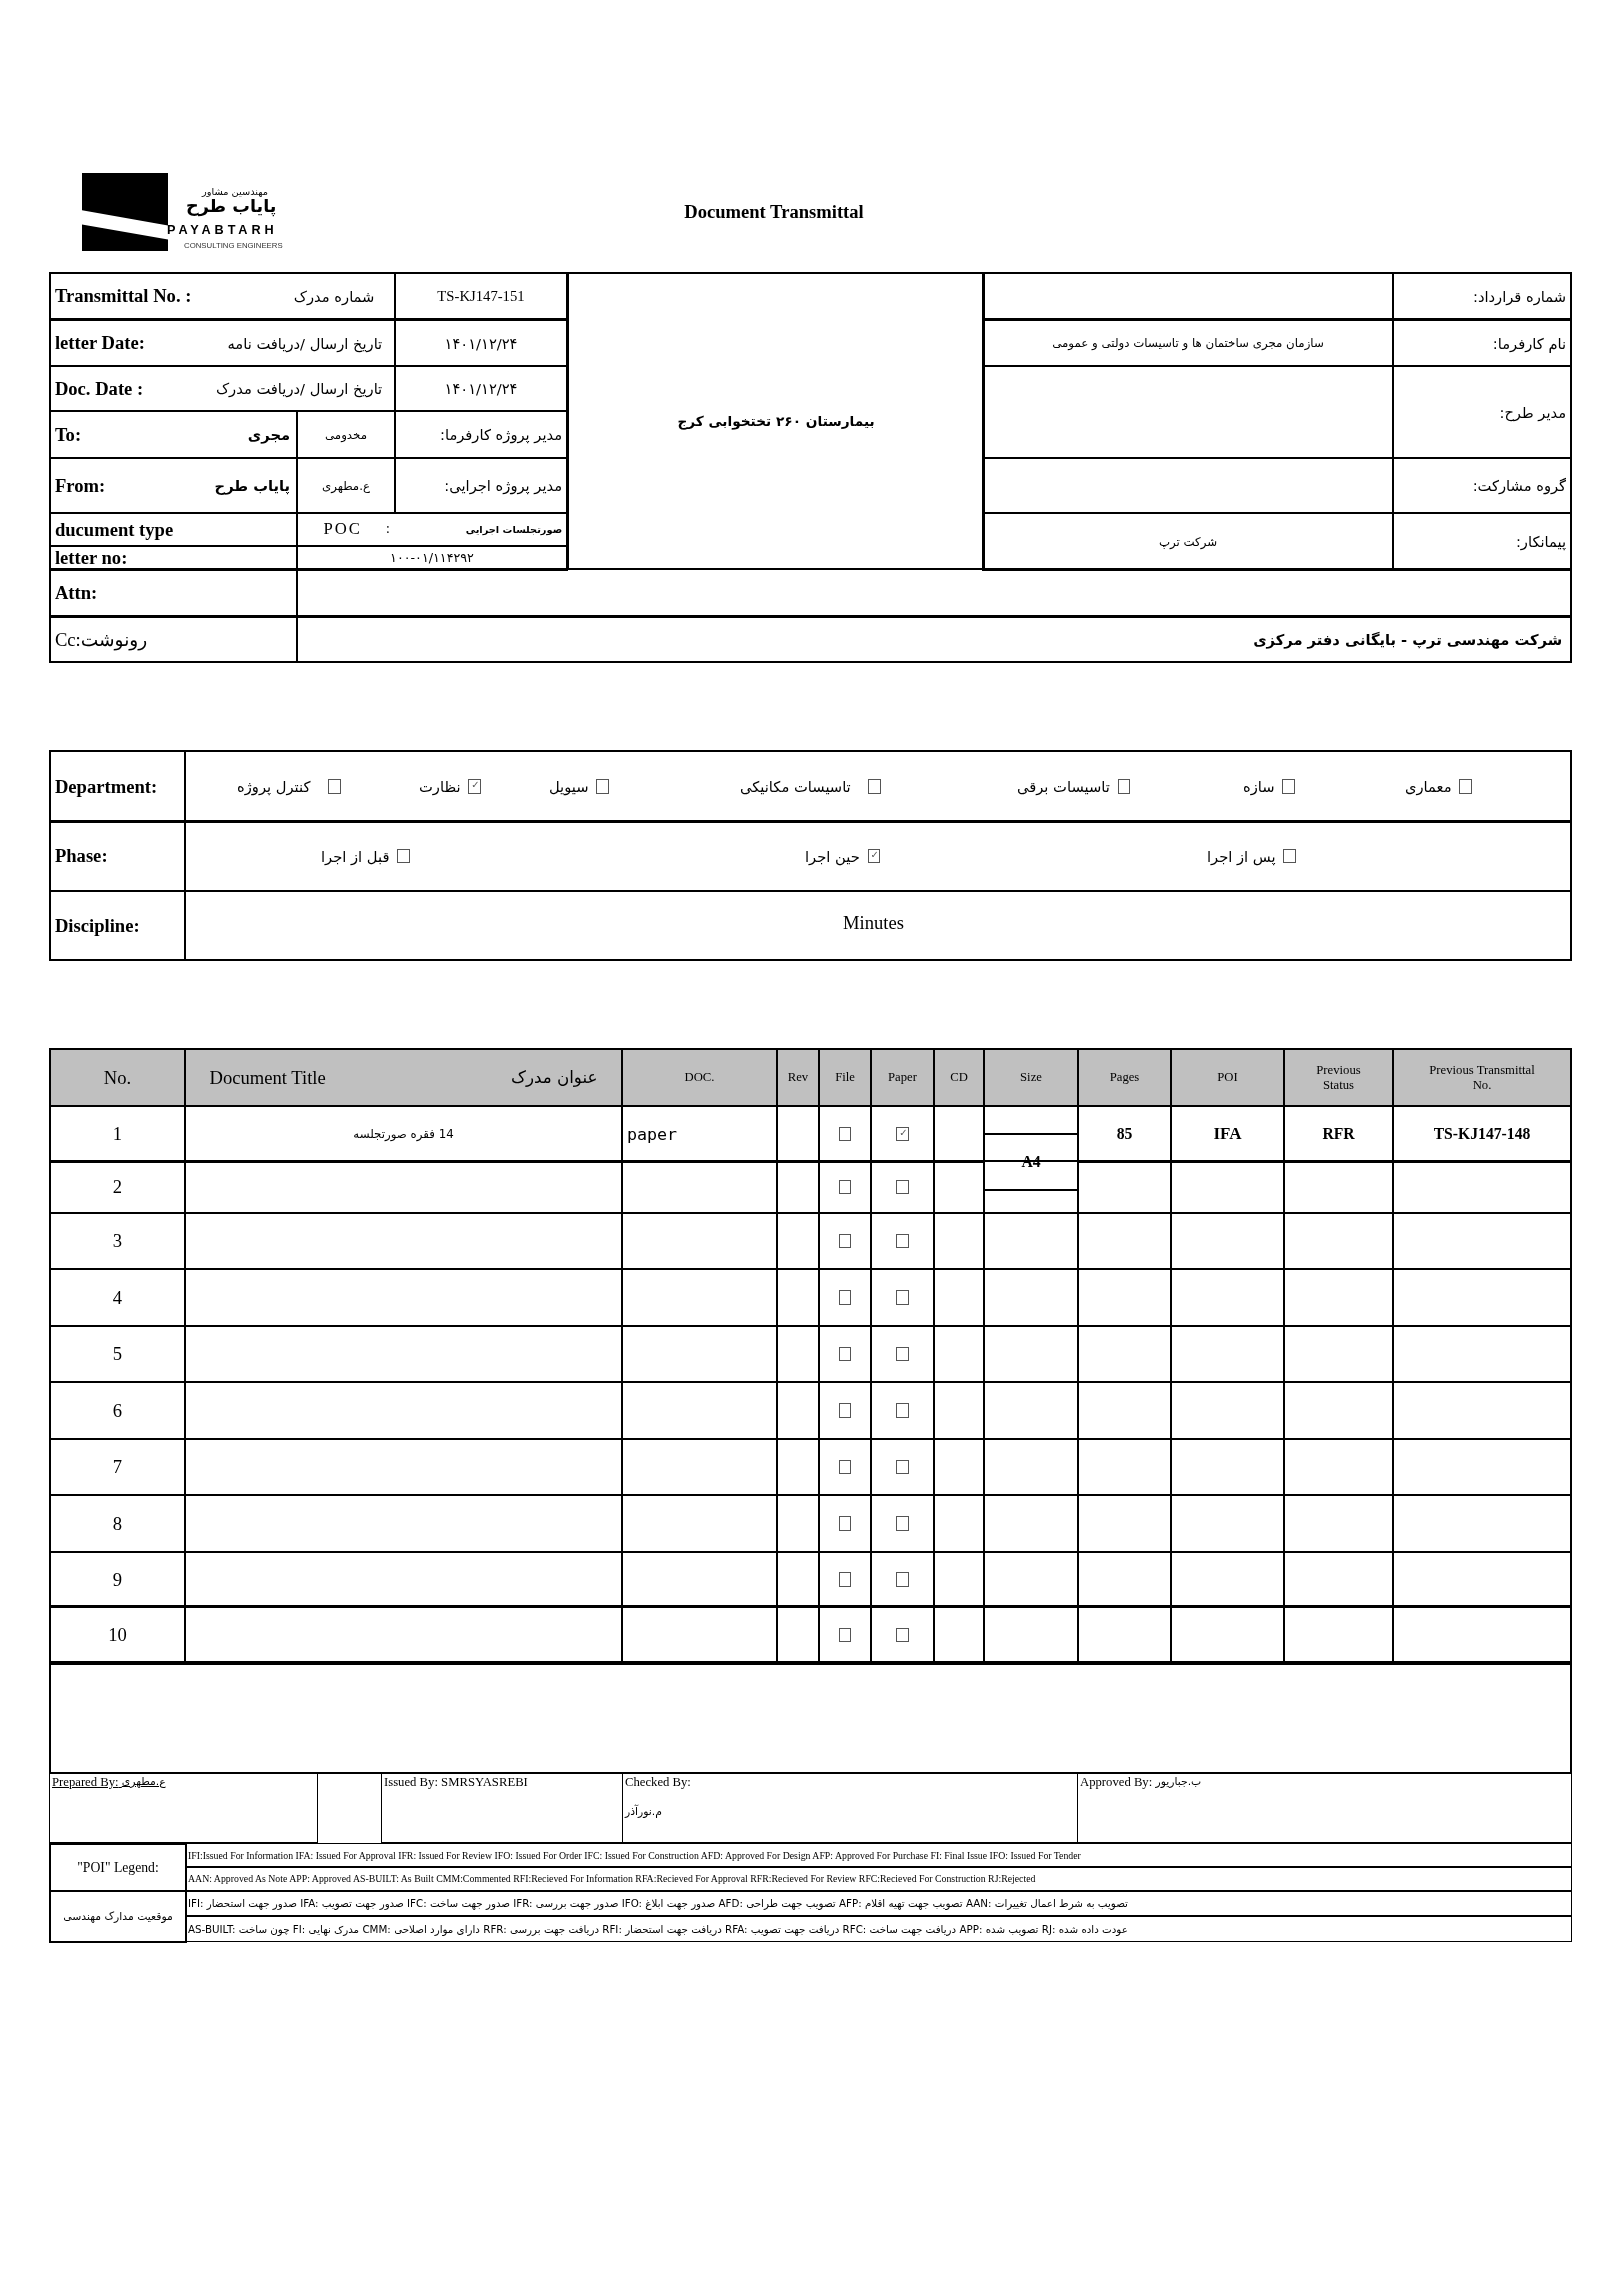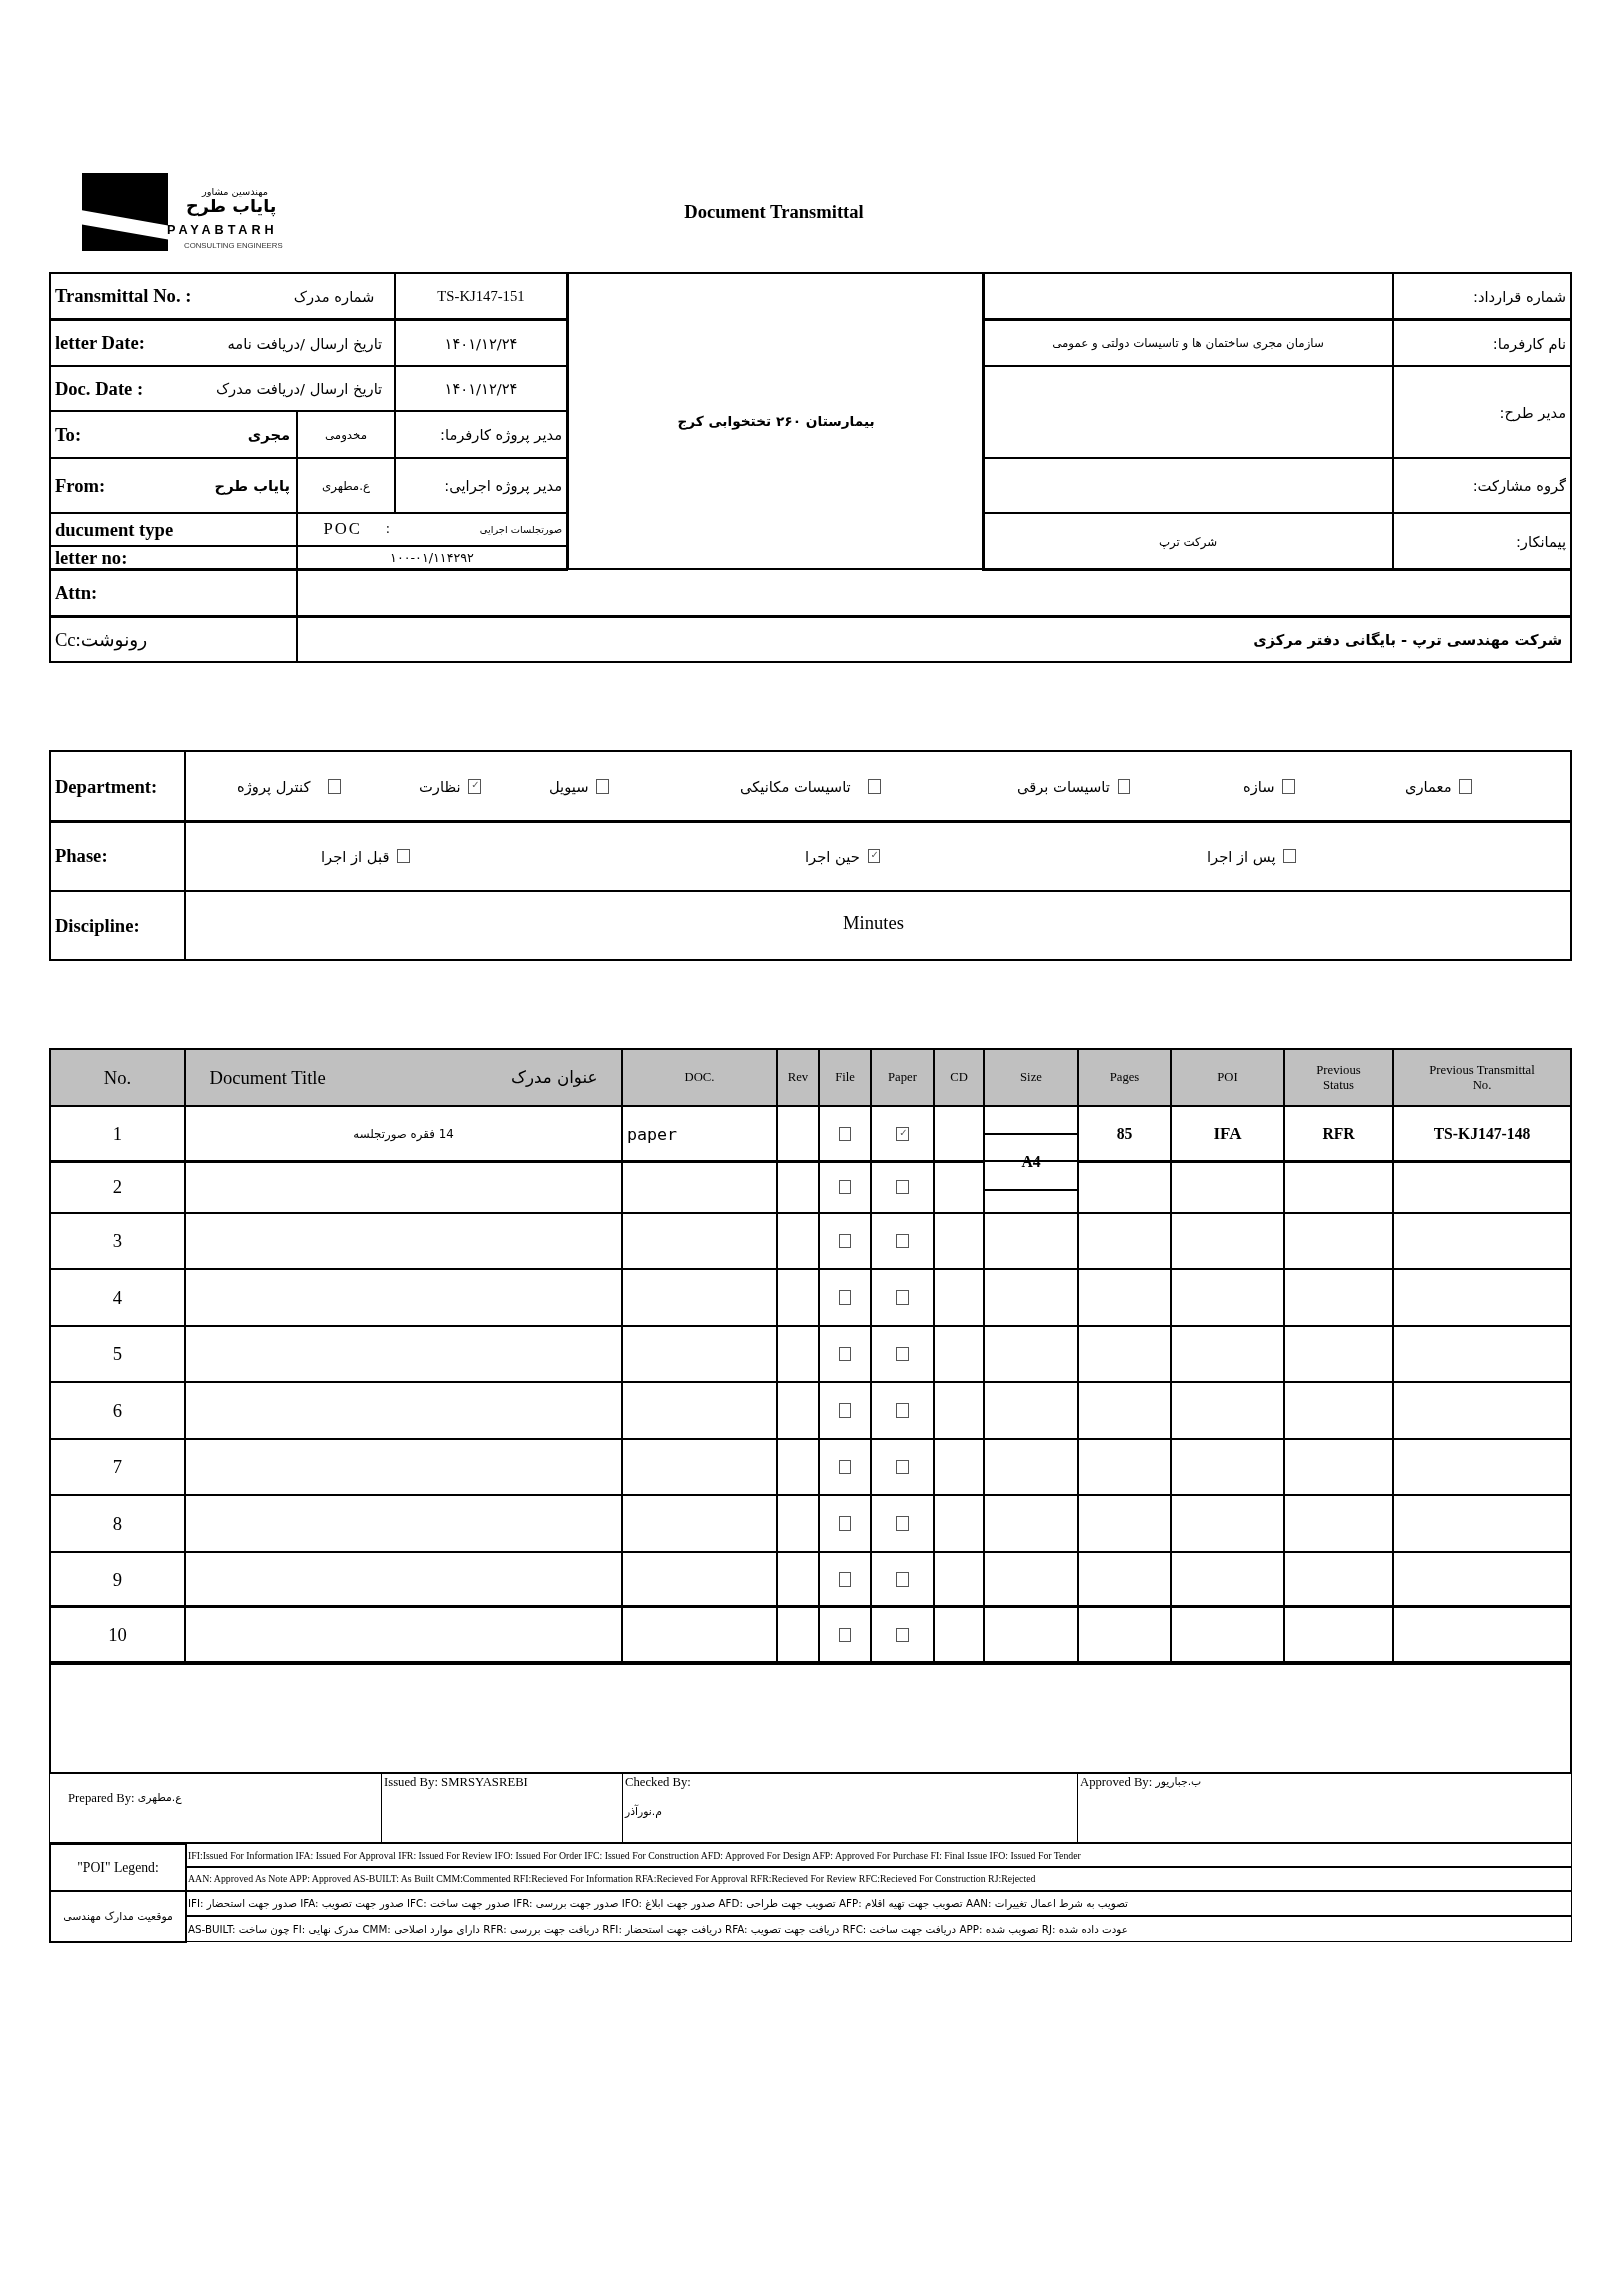--- a/index.html
+++ b/index.html
@@ -14,21 +14,21 @@
   .doc-title { left: 588px; top: 201px; width: 372px; text-align: center; font-size: 18.6px; font-weight: bold; }
 
   .cell { position: absolute; border: 2px solid #000; display: flex; align-items: center; overflow: hidden; white-space: nowrap; }
   .thin { border-width: 1px; }
   .center { justify-content: center; }
   .rtl { direction: rtl; font-family: "DejaVu Sans", sans-serif; }
   .lbl-en { font-size: 18.6px; font-weight: bold; padding-left: 3.9px; }
   .lbl-fa { font-size: 14.7px; font-family: "DejaVu Sans", sans-serif; direction: rtl; }
   .val { font-size: 14.7px; }
   .small { font-size: 11.8px; }
-  .tiny { font-size: 9.8px; }
+  .tiny { font-size: 9.8px; font-weight: bold; }
   .hdr { background: #c0c0c0; font-size: 12.7px; text-align: center; justify-content: center; line-height: 1.15; }
   .cb { display: inline-block; width: 12.7px; height: 14.7px; border: 1px solid #555; position: relative; vertical-align: middle; background: #fff; }
   .cb.checked::after { content: "\2713"; position: absolute; left: 2px; top: -1px; font-size: 9.8px; color: #555; }
   .opt { position: absolute; display: flex; align-items: center; gap: 7.8px; font-size: 14.7px; font-family: "DejaVu Sans", sans-serif; direction: rtl; white-space: nowrap; }
 </style>
 </head>
 <body>
 
 <div class="abs logo-box">
     <div class="logo-swoosh"></div>
@@ -362,21 +362,21 @@
         <div class="cell center" style="left: 1170px; top: 1605px; width: 115px; height: 60px; font-size: 15.7px; font-weight: bold;"></div>
         <div class="cell center" style="left: 1283px; top: 1605px; width: 111px; height: 60px; font-size: 15.7px; font-weight: bold;"></div>
         <div class="cell center" style="left: 1392px; top: 1605px; width: 180px; height: 60px; font-size: 15.7px; font-weight: bold;"></div>
       </div>
     </div>
 
   <div class="cell" style="left:49px;top:1661px;width:1523px;height:113px;"></div>
 </div>
 
 <div>
-  <div class="cell thin" style="left:49px;top:1772px;width:333px;height:71px;align-items:flex-start;font-size:12.7px;padding:18px;">
+  <div class="cell thin" style="left:49px;top:1772px;width:269px;height:71px;align-items:flex-start;font-size:12.7px;padding:2px;text-decoration:underline;">
     <span>Prepared By:</span>&nbsp;<span class="rtl" style="font-size:10.8px;">ع.مطهری</span>
   </div>
   <div class="cell thin" style="left:381px;top:1772px;width:242px;height:71px;align-items:flex-start;font-size:12.7px;padding:2px;">
     <span>Issued By:</span>&nbsp;<span>SMRSYASREBI</span>
   </div>
   <div class="cell thin" style="left:622px;top:1772px;width:456px;height:71px;align-items:flex-start;font-size:12.7px;padding:2px;flex-direction:column;">
     <span>Checked By:</span>&nbsp;<span class="rtl" style="font-size:10.8px;">م.نورآذر</span>
   </div>
   <div class="cell thin" style="left:1077px;top:1772px;width:495px;height:71px;align-items:flex-start;font-size:12.7px;padding:2px;">
     <span>Approved By:</span>&nbsp;<span class="rtl" style="font-size:10.8px;">ب.جباریور</span>

